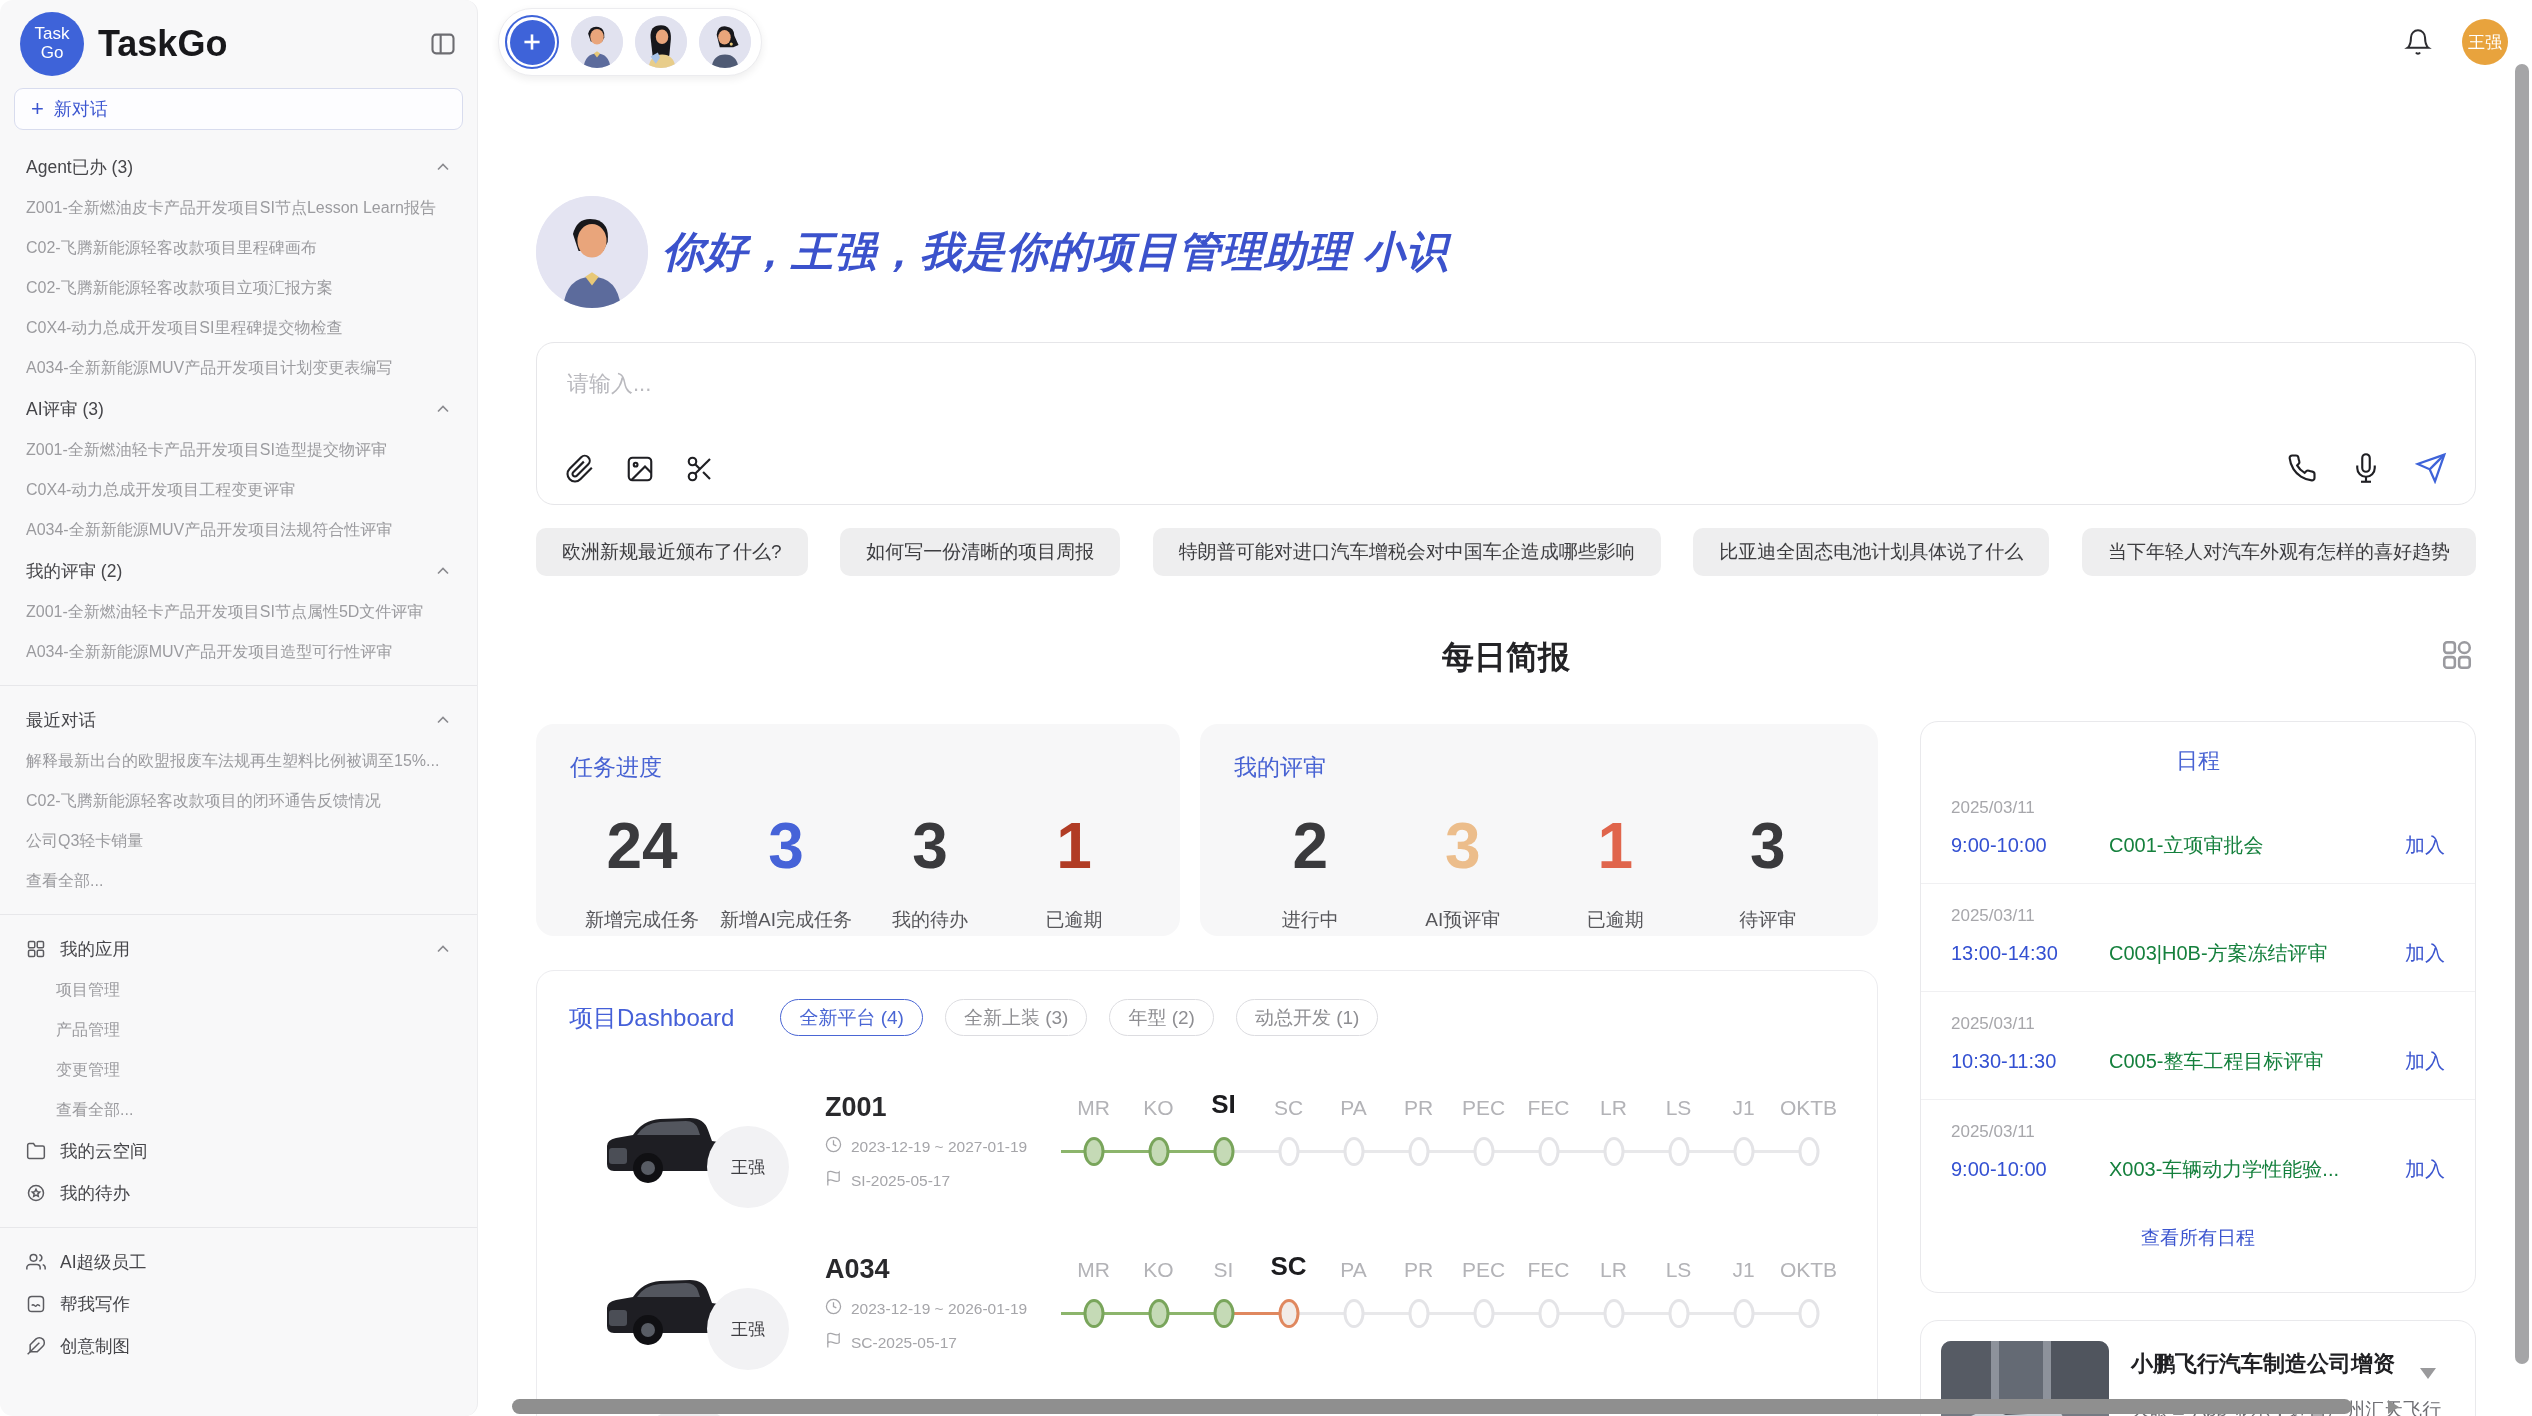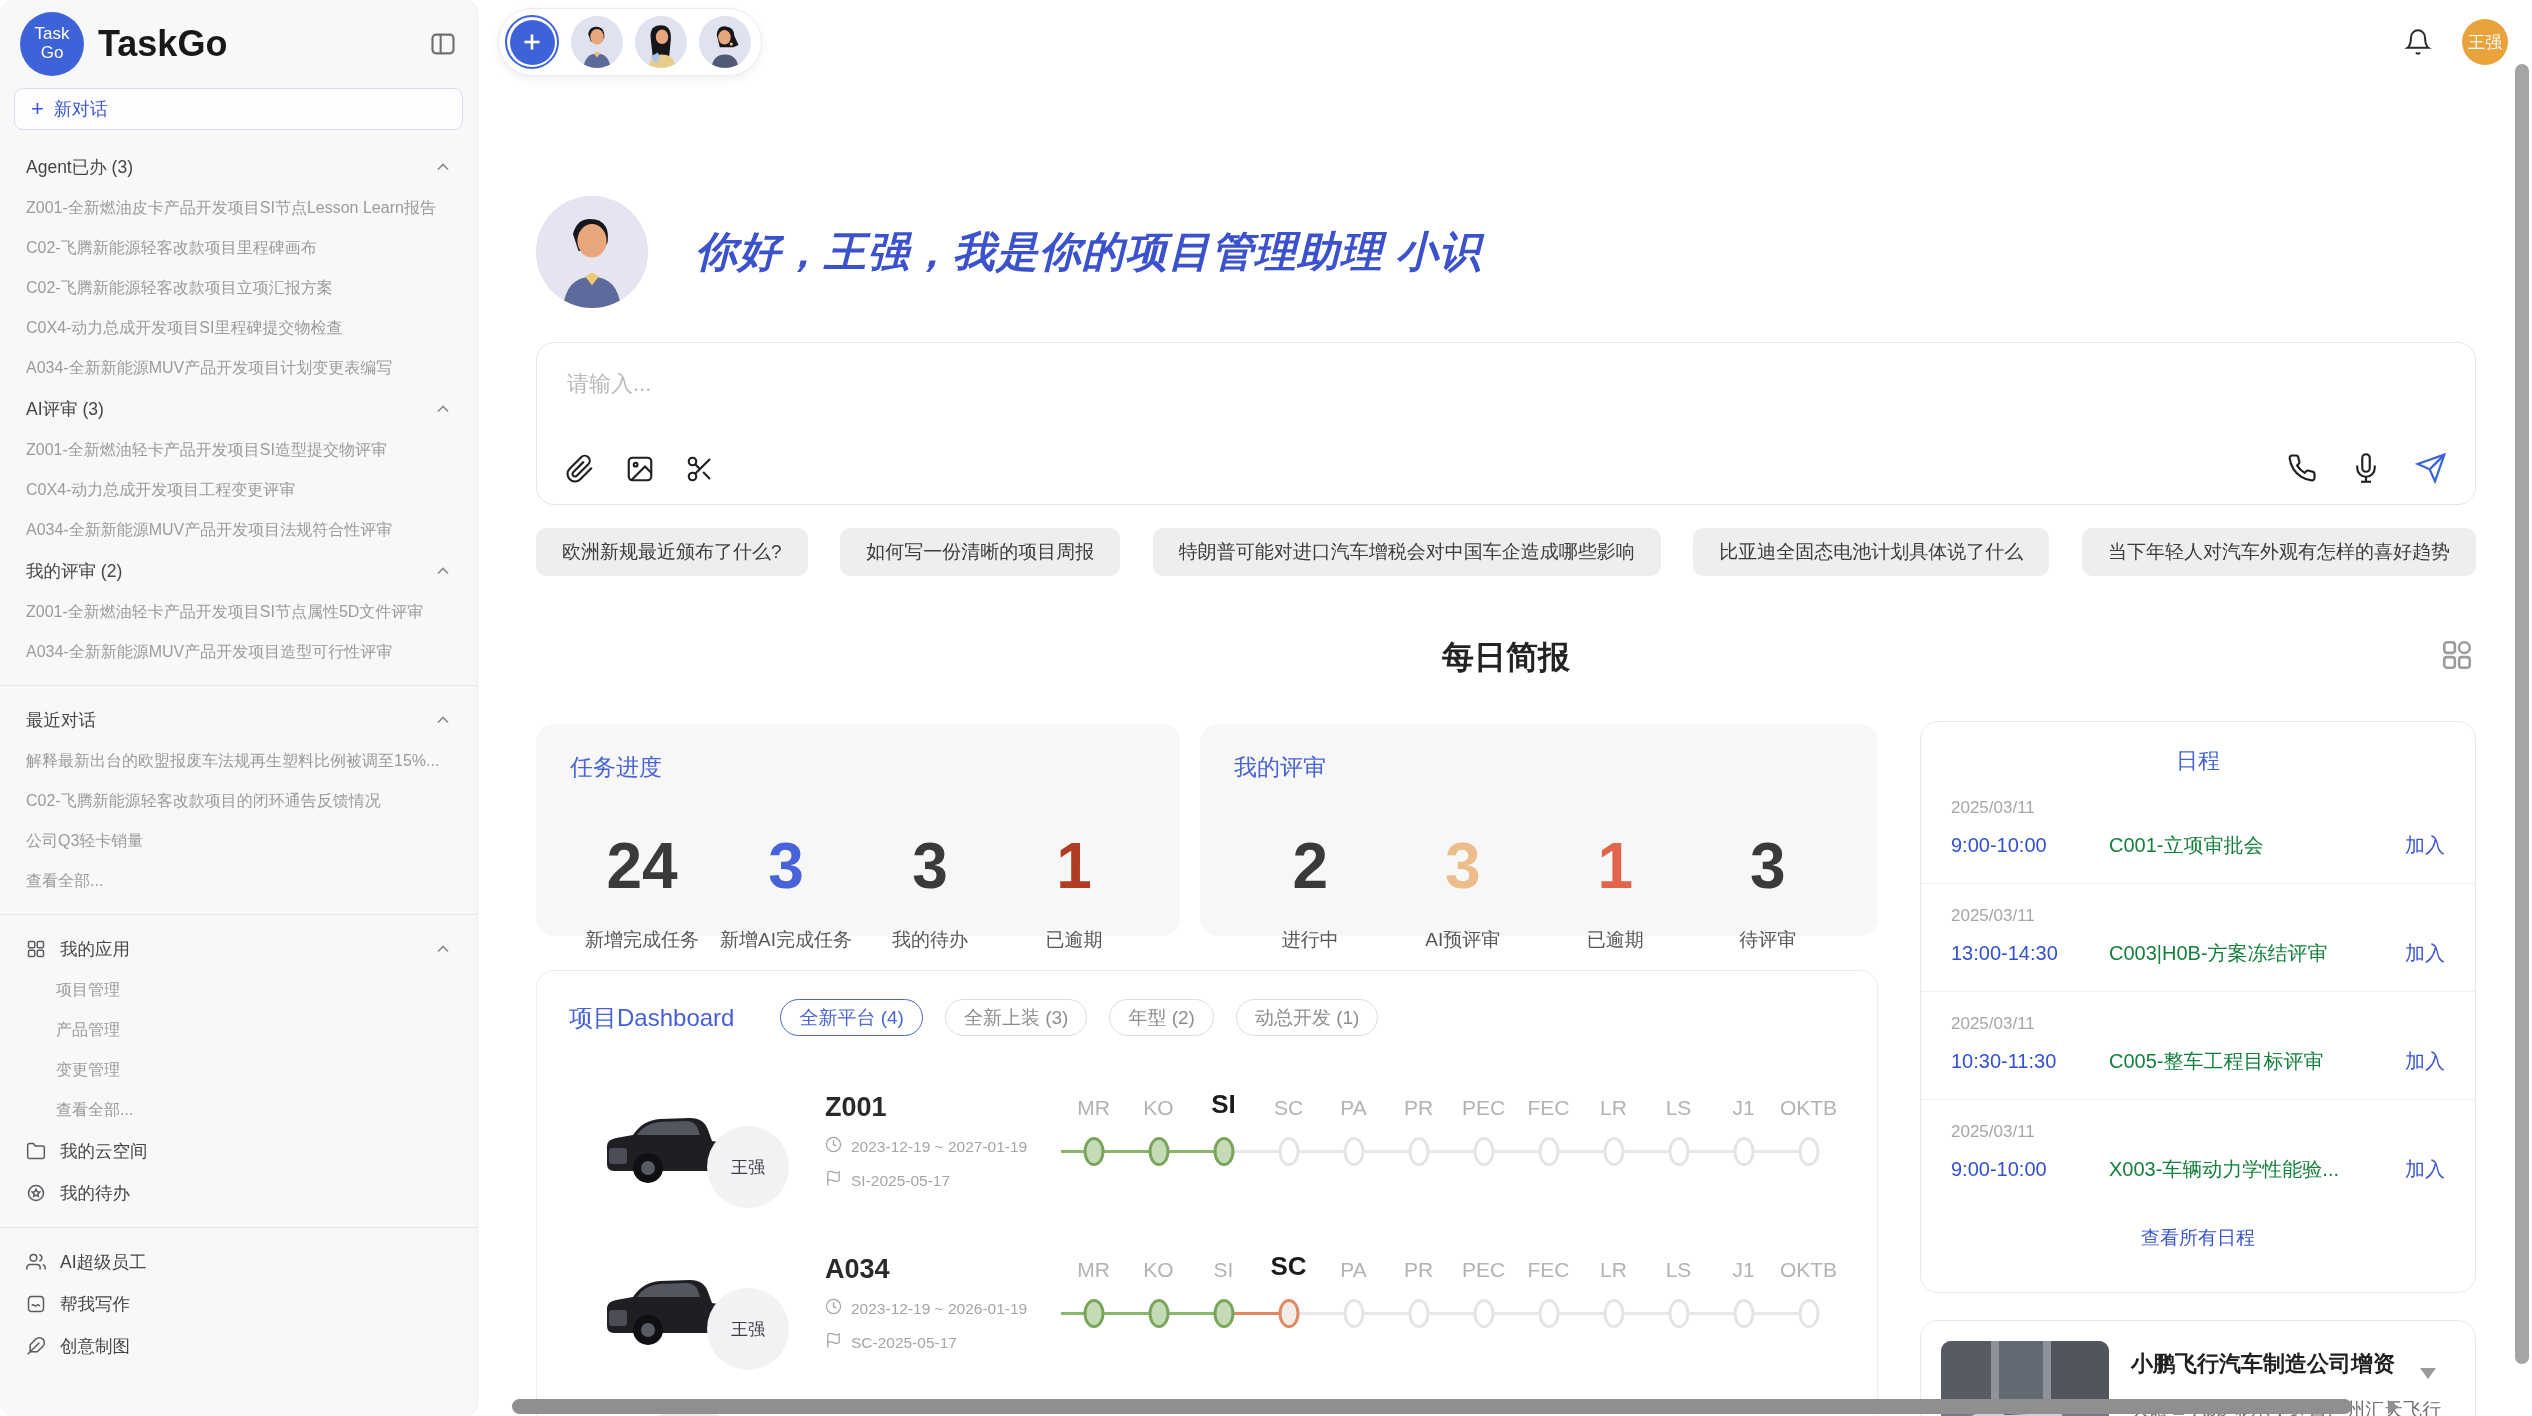--- a/index.html
+++ b/index.html
@@ -25,21 +25,21 @@
 
   
   main { position: relative; flex: 1; background: #fff; }
   .topbar { position: absolute; left: 20px; top: 8px; right: 24px; display: flex; align-items: center; }
   .pill { display: flex; align-items: center; gap: 12px; background: #fff; border: 1px solid #ececef; border-radius: 999px; padding: 6px 10px 6px 6px; box-shadow: 0 3px 8px rgba(0,0,0,.07); }
   .plus-btn { width: 54px; height: 54px; border-radius: 50%; border: 2.5px solid #3e63d9; padding: 2.5px; background: #3e63d9; background-clip: content-box; display: flex; align-items: center; justify-content: center; cursor: pointer; }
   .avatar-s { width: 52px; height: 52px; border-radius: 50%; overflow: hidden; background: #e1e2ef; cursor: pointer; }
   .bell { margin-left: auto; color: #2c2c30; cursor: pointer; display: flex; }
   .user-avatar { margin-left: 30px; width: 46px; height: 46px; border-radius: 50%; background: #e8a33d; color: #fff; font-size: 17px; display: flex; align-items: center; justify-content: center; cursor: pointer; }
 
-  .greeting { position: absolute; left: 58px; top: 196px; display: flex; align-items: center; gap: 47px; }
+  .greeting { position: absolute; left: 58px; top: 196px; display: flex; align-items: center; gap: 14px; }
   .avatar-l { width: 112px; height: 112px; border-radius: 50%; overflow: hidden; background: #e4e4f2; flex-shrink: 0; }
   .greet-text { font-size: 42px; font-weight: 700; font-style: italic; color: #3b52cc; letter-spacing: 1px; }
 
   .composer { position: absolute; left: 58px; top: 342px; width: 1940px; height: 163px; border: 1.5px solid #e6e6e9; border-radius: 18px; background: #fff; }
   .composer textarea { width: 100%; height: 90px; border: none; outline: none; resize: none; background: transparent; padding: 26px 30px; font-family: "Liberation Sans", sans-serif; font-size: 22px; color: #333; }
   .composer textarea::placeholder { color: #b9b9be; }
   .comp-left { position: absolute; left: 28px; bottom: 20px; display: flex; gap: 30px; color: #1f1f23; }
   .comp-right { position: absolute; right: 28px; bottom: 20px; display: flex; gap: 34px; align-items: center; color: #1f1f23; }
   .comp-ic { cursor: pointer; display: flex; }
   .send { color: #3e63d9; }
@@ -49,21 +49,21 @@
 
   .briefing-head { position: absolute; left: 58px; top: 636px; width: 1940px; text-align: center; }
   .briefing-title { font-size: 32px; font-weight: 700; color: #232326; }
   .grid-btn { position: absolute; right: 2px; top: 2px; color: #9a9a9f; cursor: pointer; display: flex; }
 
   .stats { position: absolute; left: 58px; top: 724px; width: 1342px; display: flex; gap: 20px; }
   .stat-card { background: #f7f7f8; border-radius: 18px; padding: 28px 34px; height: 212px; }
   .stat-card.c1 { width: 644px; }
   .stat-card.c2 { flex: 1; }
   .stat-title { font-size: 23px; color: #4863d3; }
-  .stat-grid { display: flex; margin-top: 46px; }
+  .stat-grid { display: flex; margin-top: 26px; }
   .stat { flex: 1; text-align: center; }
   .stat-num { font-size: 64px; font-weight: 600; }
   .stat-label { margin-top: 24px; font-size: 19px; color: #57575b; }
 
   .dashboard { position: absolute; left: 58px; top: 970px; width: 1342px; height: 470px; border: 1.5px solid #ececef; border-radius: 18px; background: #fff; overflow: hidden; }
   .dash-head { display: flex; align-items: center; gap: 22px; padding: 28px 32px 0 32px; }
   .dash-title { font-size: 24px; color: #4560d8; margin-right: 24px; }
   .filt { height: 37px; border-radius: 19px; border: 1.5px solid #dcdce0; background: #fff; color: #8e8e92; font-size: 19px; padding: 0 18px; display: flex; align-items: center; cursor: pointer; font-family: "Liberation Sans", sans-serif; white-space: nowrap; }
   .filt.active { border-color: #4a66d4; color: #4a66d4; }
   .proj-rows { margin-top: 46px; }

